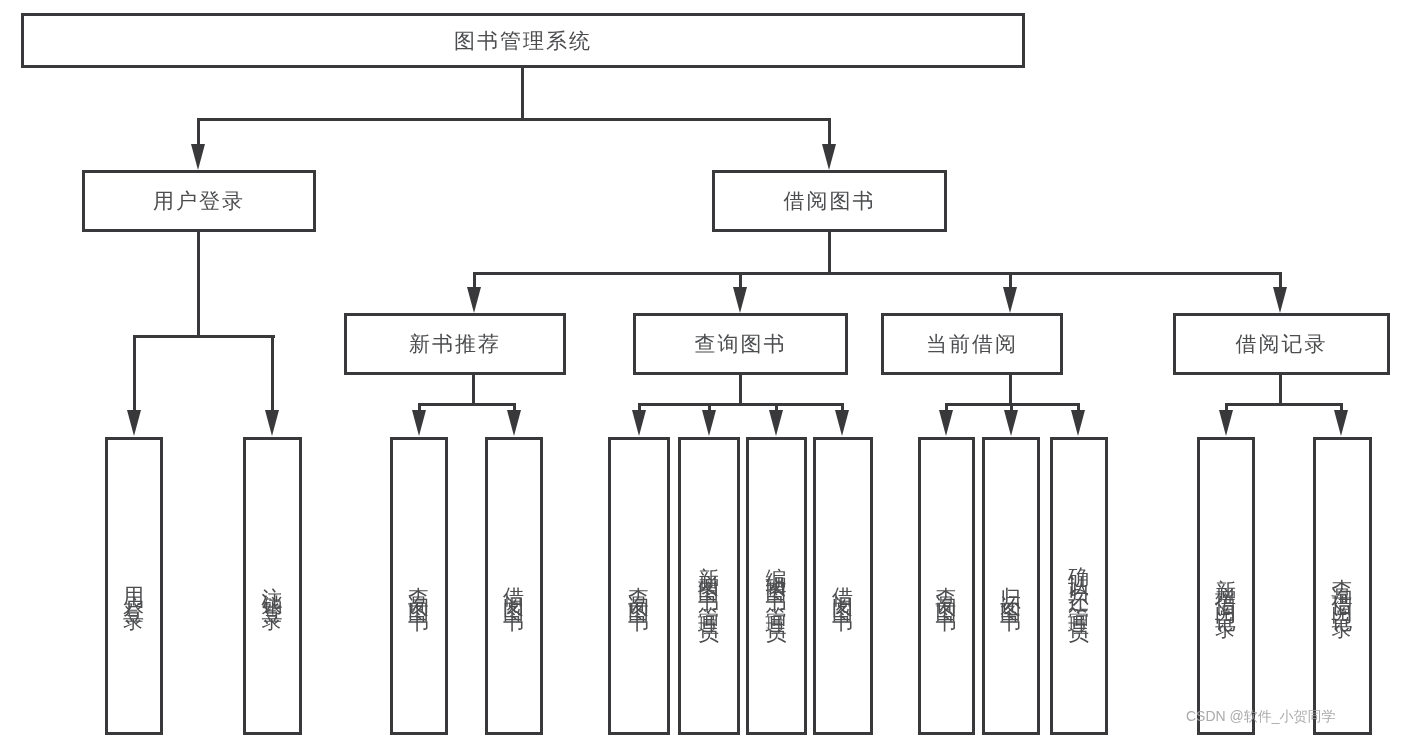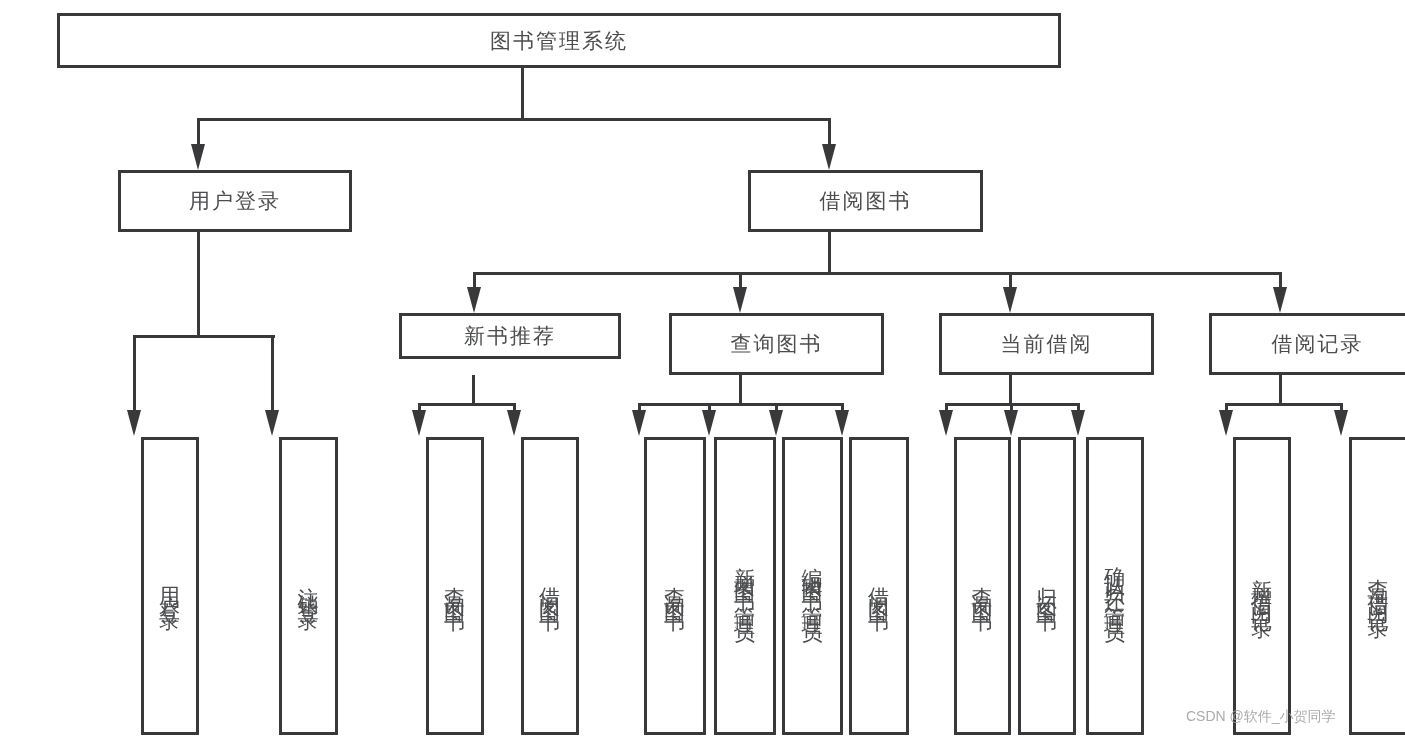--- a/index.html
+++ b/index.html
@@ -19,21 +19,20 @@
     overflow: hidden;
   }
   .box {
     position: absolute;
     border: 3px solid var(--color-line);
     background: #fff;
     display: flex;
     align-items: center;
     justify-content: center;
     color: var(--color-text);
-    margin-left: 36px;
   }
   .hbox .lbl {
     font-size: 21px;
     letter-spacing: 2px;
     white-space: nowrap;
   }
   .vbox .lbl {
     writing-mode: vertical-rl;
     font-size: 21px;
     letter-spacing: 8px;
@@ -96,27 +95,27 @@
   <div class="line" style="left:473px;top:272px;width:808px;height:3px"></div>
   <div class="line" style="left:473px;top:272px;width:3px;height:17px"></div>
   <div class="arrow" style="left:467px;top:287px"></div>
   <div class="line" style="left:739px;top:272px;width:3px;height:17px"></div>
   <div class="arrow" style="left:733px;top:287px"></div>
   <div class="line" style="left:1009px;top:272px;width:3px;height:17px"></div>
   <div class="arrow" style="left:1003px;top:287px"></div>
   <div class="line" style="left:1279px;top:272px;width:3px;height:17px"></div>
   <div class="arrow" style="left:1273px;top:287px"></div>
 
-  <div class="box hbox" style="left:363px;top:313px;width:222px;height:46px">
+  <div class="box hbox" style="left:344px;top:313px;width:222px;height:62px">
     <span class="lbl">新书推荐</span>
   </div>
   <div class="box hbox" style="left:633px;top:313px;width:215px;height:62px">
     <span class="lbl">查询图书</span>
   </div>
-  <div class="box hbox" style="left:903px;top:313px;width:215px;height:62px">
+  <div class="box hbox" style="left:881px;top:313px;width:182px;height:62px">
     <span class="lbl">当前借阅</span>
   </div>
   <div class="box hbox" style="left:1173px;top:313px;width:217px;height:62px">
     <span class="lbl">借阅记录</span>
   </div>
 
   <div class="line" style="left:472px;top:375px;width:3px;height:28px"></div>
   <div class="line" style="left:418px;top:403px;width:98px;height:3px"></div>
   <div class="line" style="left:418px;top:403px;width:3px;height:9px"></div>
   <div class="arrow" style="left:412px;top:410px"></div>

